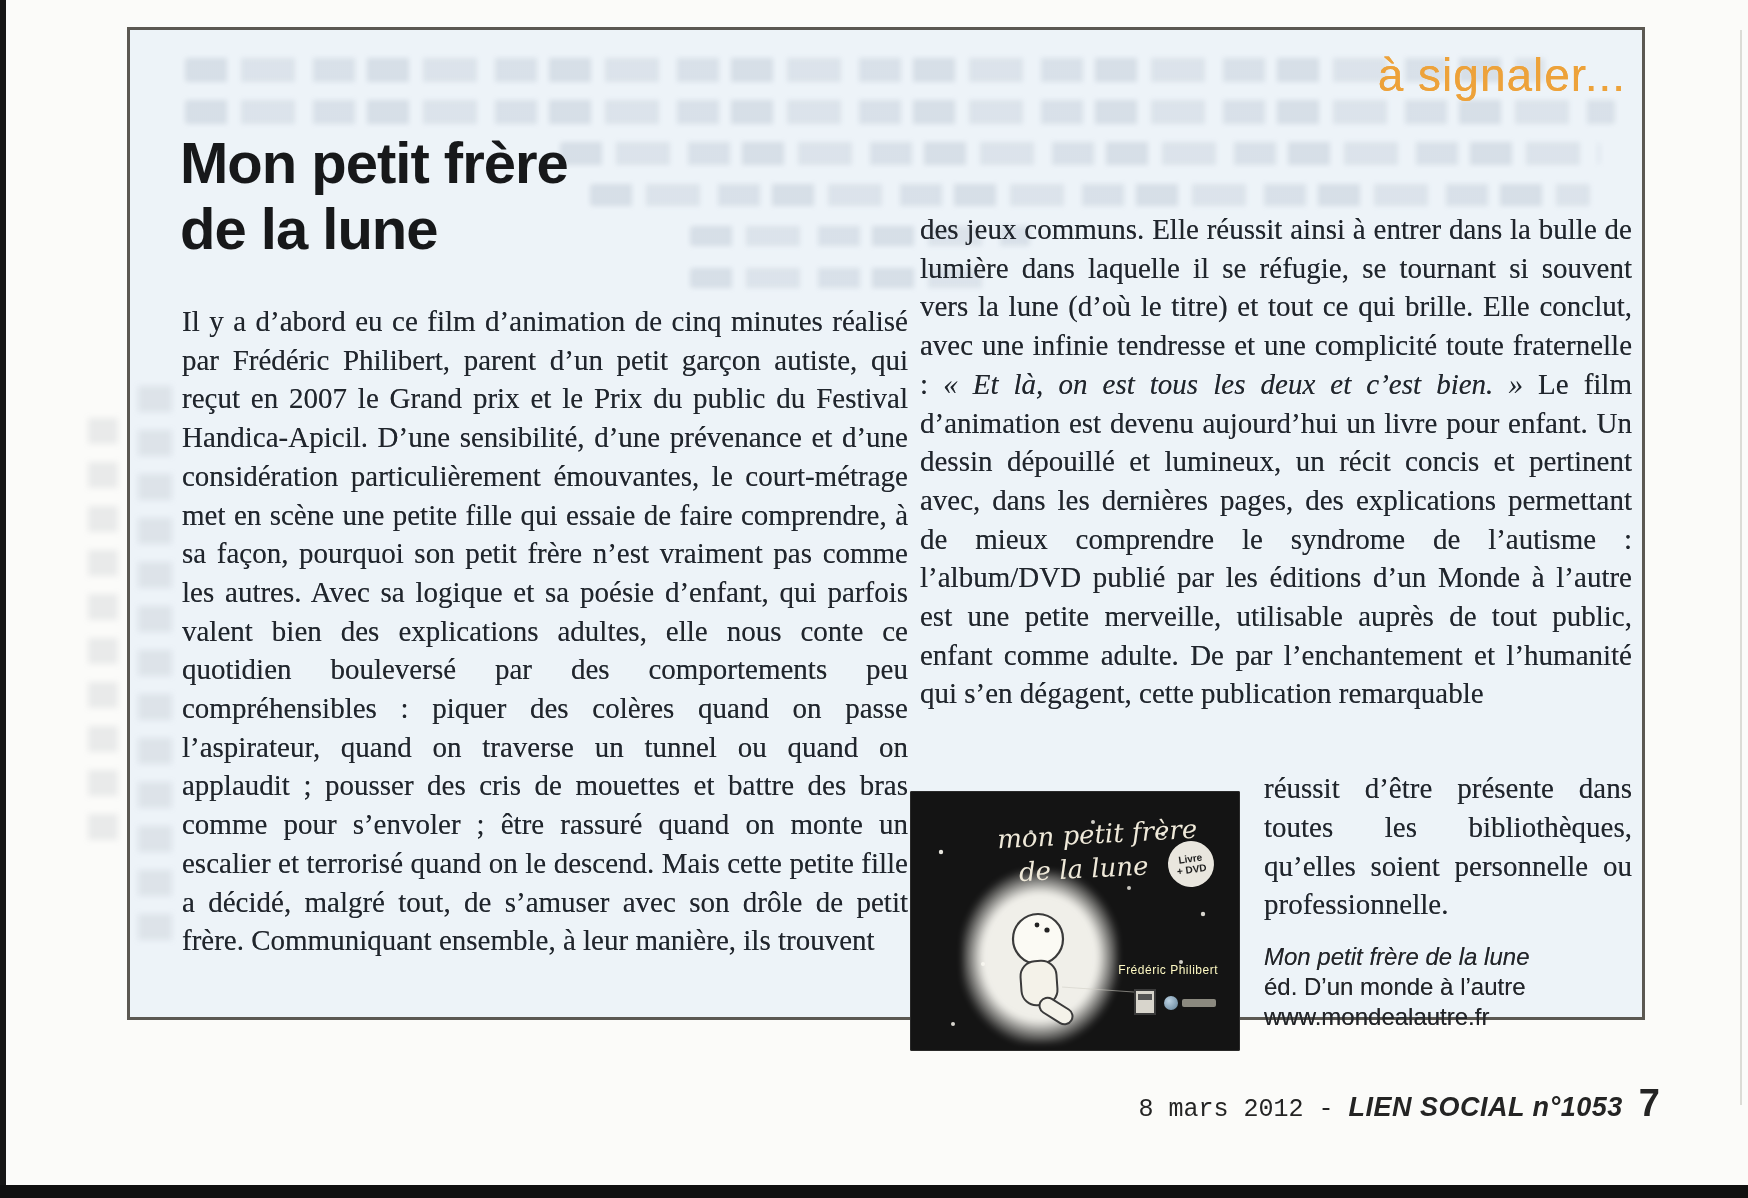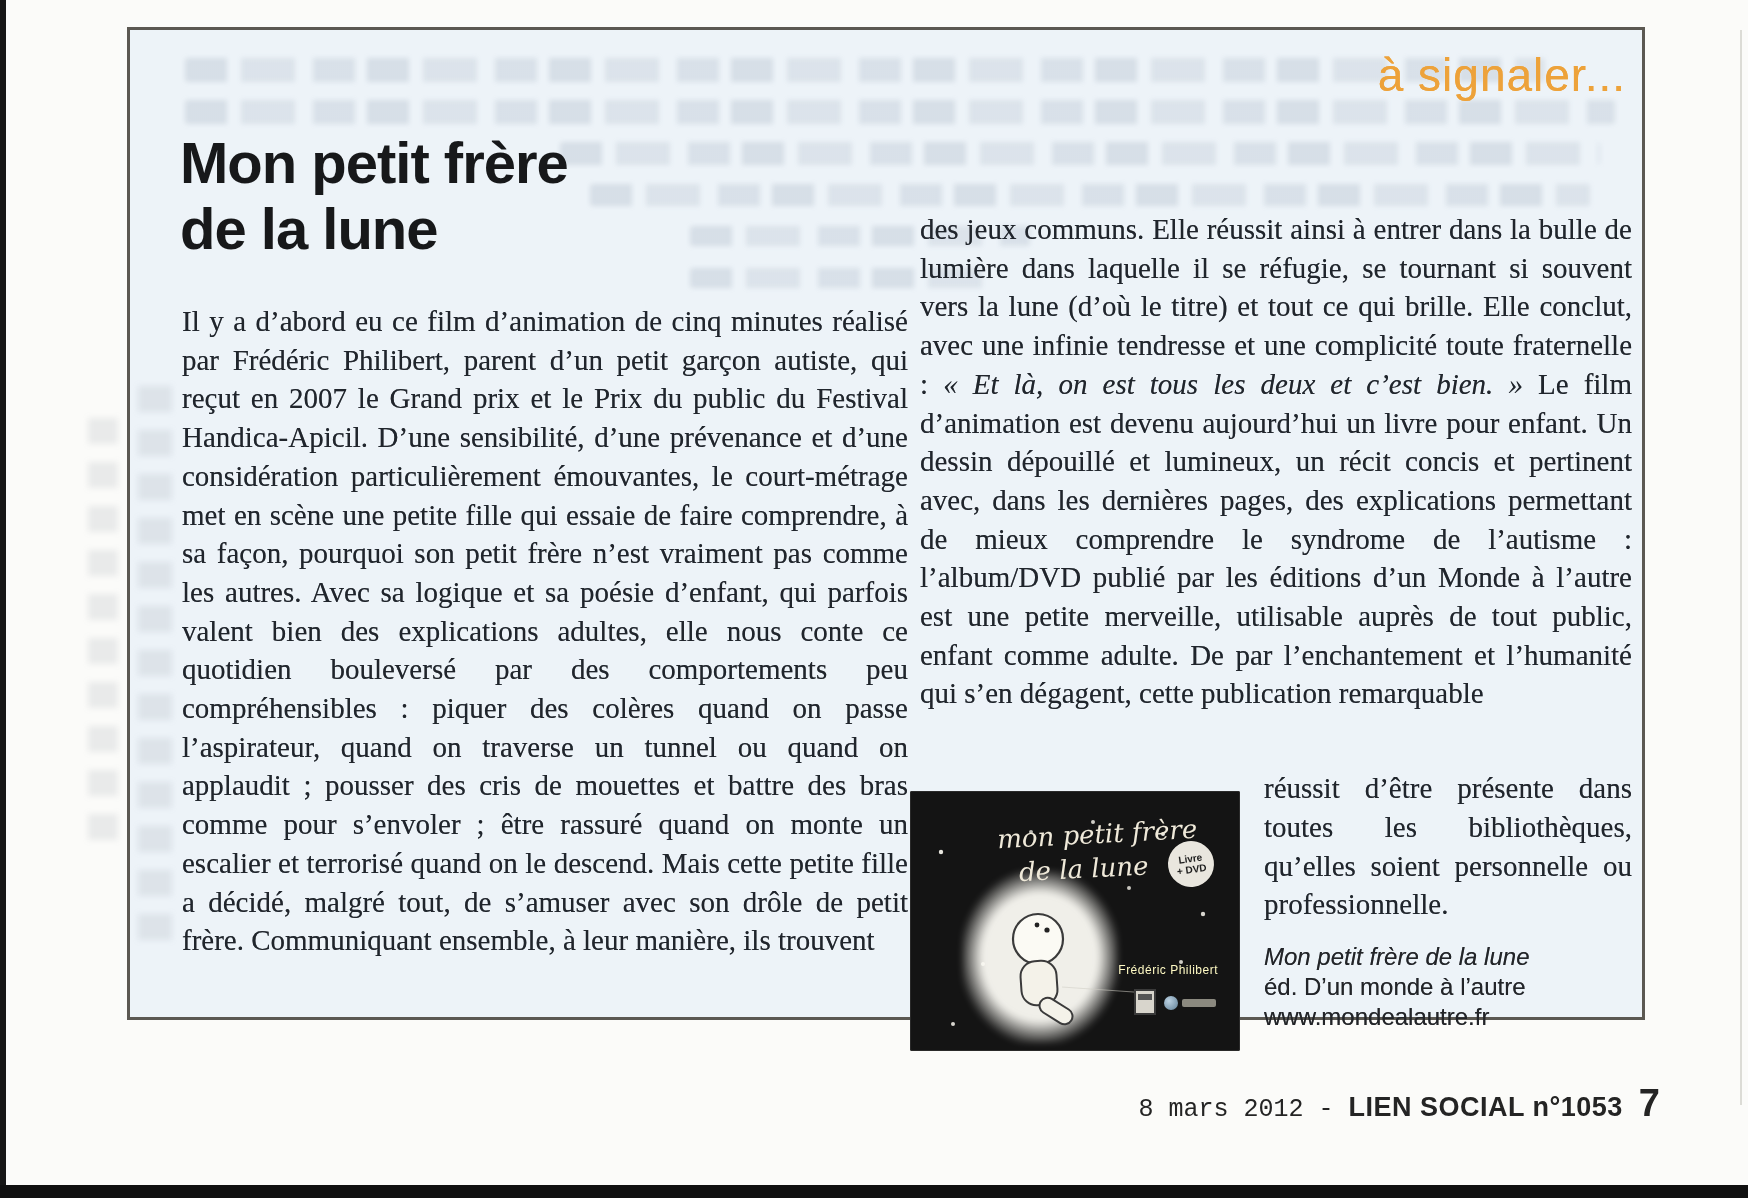--- a/index.html
+++ b/index.html
@@ -105,21 +105,21 @@
     margin-top:18px;font-size:24px;line-height:30px;color:#222428;
     font-family:"Liberation Sans",sans-serif;text-shadow:0 0 .3px rgba(34,36,40,.6);
   }
   .citation .cit-title{font-style:italic;}
 
   .footer{
     position:absolute;top:1082px;right:88px;display:flex;align-items:baseline;
     color:#242424;
   }
   .footer .date{font-size:25px;white-space:pre;font-family:Liberation Mono, monospace;}
-  .footer .journal{font-size:27px;font-weight:700;letter-spacing:.5px;}
+  .footer .journal{font-size:27px;font-weight:700;letter-spacing:.5px;font-style:italic;}
   .footer .pagenum{font-size:38px;font-weight:700;margin-left:16px;}
 </style>
 </head>
 <body>
 
 <div class="edge-left"></div>
 <div class="edge-bottom"></div>
 <div class="edge-right-line"></div>
 <div class="ghost-v" style="left:88px;top:400px;width:30px;height:440px;"></div>
 

